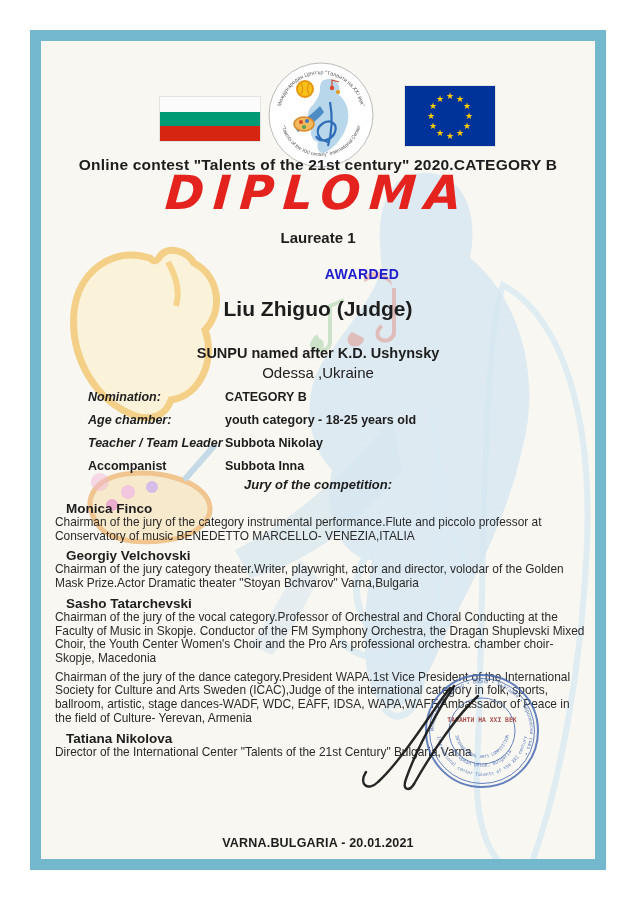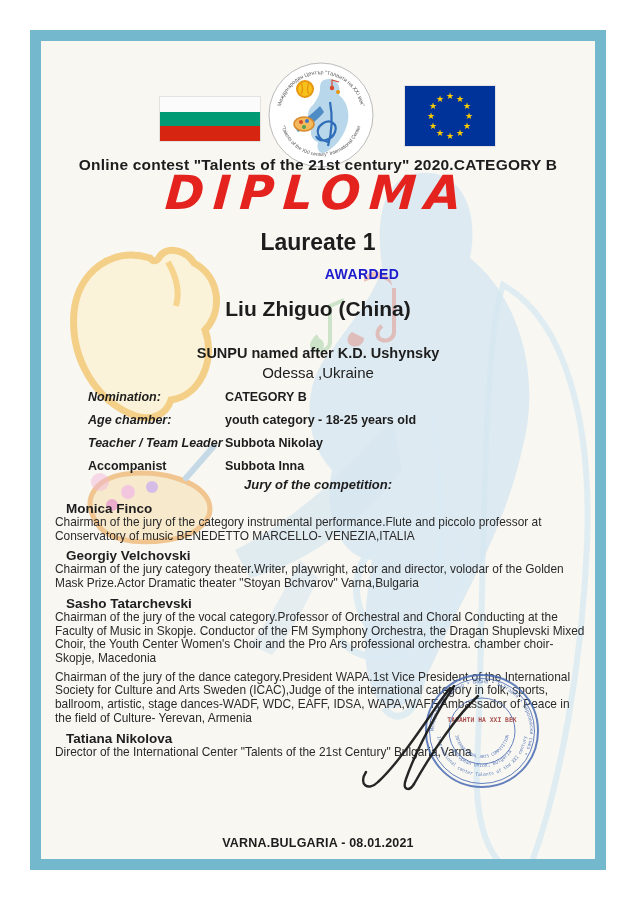--- a/index.html
+++ b/index.html
@@ -19,21 +19,21 @@
   .bgflag{left:160px;top:97px;width:100px;height:44px;display:flex;flex-direction:column;}
   .bgflag div{flex:1;}
   .bg-w{background:#fbfbfb;} .bg-g{background:#009b74;} .bg-r{background:#d62612;}
   .euflag{left:405px;top:86px;width:90px;height:60px;background:#039;}
   .logo{left:268px;top:62px;width:106px;height:106px;}
   .title-line{top:156px;font-size:15.5px;font-weight:bold;letter-spacing:.2px;}
   .diploma{
     top:165px;font-family:"DejaVu Sans", sans-serif;font-style:italic;font-weight:bold;
     font-size:47px;letter-spacing:9px;color:#e5231e;transform:skewX(-4deg);
   }
-  .laureate{top:229px;font-size:23px;font-weight:bold;}
+  .laureate{top:229px;font-size:15px;font-weight:bold;}
   .awarded{top:266px;font-size:14px;font-weight:bold;color:#1c1ccd;letter-spacing:.4px;padding-left:44px;}
   .recipient{top:297px;font-size:21px;font-weight:bold;}
   .institution{top:345px;font-size:14.5px;font-weight:bold;}
   .city{top:364px;font-size:15px;}
   .frow{position:absolute;left:0;width:636px;}
   .flabel{position:absolute;left:88px;font-size:12.5px;font-weight:bold;font-style:italic;}
   .flabel.upright{font-style:normal;}
   .fvalue{position:absolute;left:225px;font-size:12.5px;font-weight:bold;}
   .jury-head{top:477px;font-size:13px;font-weight:bold;font-style:italic;}
   .jury{position:absolute;left:55px;top:501px;width:534px;}
@@ -153,21 +153,21 @@
           <text x="28" y="23">★</text>
           <text x="35" y="16">★</text>
       </g>
     </svg>
   </div>
 
   <div class="abs ctr title-line">Online contest "Talents of the 21st century" 2020.CATEGORY B</div>
   <div class="abs ctr diploma">DIPLOMA</div>
   <div class="abs ctr laureate">Laureate 1</div>
   <div class="abs ctr awarded">AWARDED</div>
-  <div class="abs ctr recipient">Liu Zhiguo (China)</div>
+  <div class="abs ctr recipient">Liu Zhiguo (Judge)</div>
   <div class="abs ctr institution">SUNPU named after K.D. Ushynsky</div>
   <div class="abs ctr city">Odessa ,Ukraine</div>
 
   <div class="frow" style="top:390px">
     <span class="flabel">Nomination:</span>
     <span class="fvalue">CATEGORY B</span>
   </div>
   <div class="frow" style="top:413px">
     <span class="flabel">Age chamber:</span>
     <span class="fvalue">youth category - 18-25 years old</span>
@@ -198,21 +198,21 @@
     </div>
     <div class="jmember">
       <div class="jbio">Chairman of the jury of the dance category.President WAPA.1st Vice President of the International Society for Culture and Arts Sweden (ICAC),Judge of the international category in folk, sports, ballroom, artistic, stage dances-WADF, WDC, EAFF, IDSA, WAPA,WAFF,Ambassador of Peace in the field of Culture- Yerevan, Armenia</div>
     </div>
     <div class="jmember" style="margin-top:6px">
       <div class="jname">Tatiana Nikolova</div>
       <div class="jbio">Director of the International Center "Talents of the 21st Century" Bulgaria,Varna</div>
     </div>
   </div>
 
-  <div class="abs ctr footer-date">VARNA.BULGARIA - 08.01.2021</div>
+  <div class="abs ctr footer-date">VARNA.BULGARIA - 20.01.2021</div>
 </div>
 
 <svg class="abs stampbox" viewBox="0 0 118 118">
   <g opacity="0.85">
     <circle cx="59" cy="59" r="56" fill="none" stroke="#4a6cb3" stroke-width="2"></circle>
     <circle cx="59" cy="59" r="52.5" fill="none" stroke="#4a6cb3" stroke-width="1"></circle>
     <circle cx="59" cy="59" r="33" fill="none" stroke="#4a6cb3" stroke-width="1"></circle>
     <defs>
       <path id="stOuter" d="M 11,59 A 48,48 0 1 1 107,59 A 48,48 0 1 1 11,59"></path>
       <path id="stBot1" d="M 14,59 A 45,45 0 0 0 104,59"></path>

